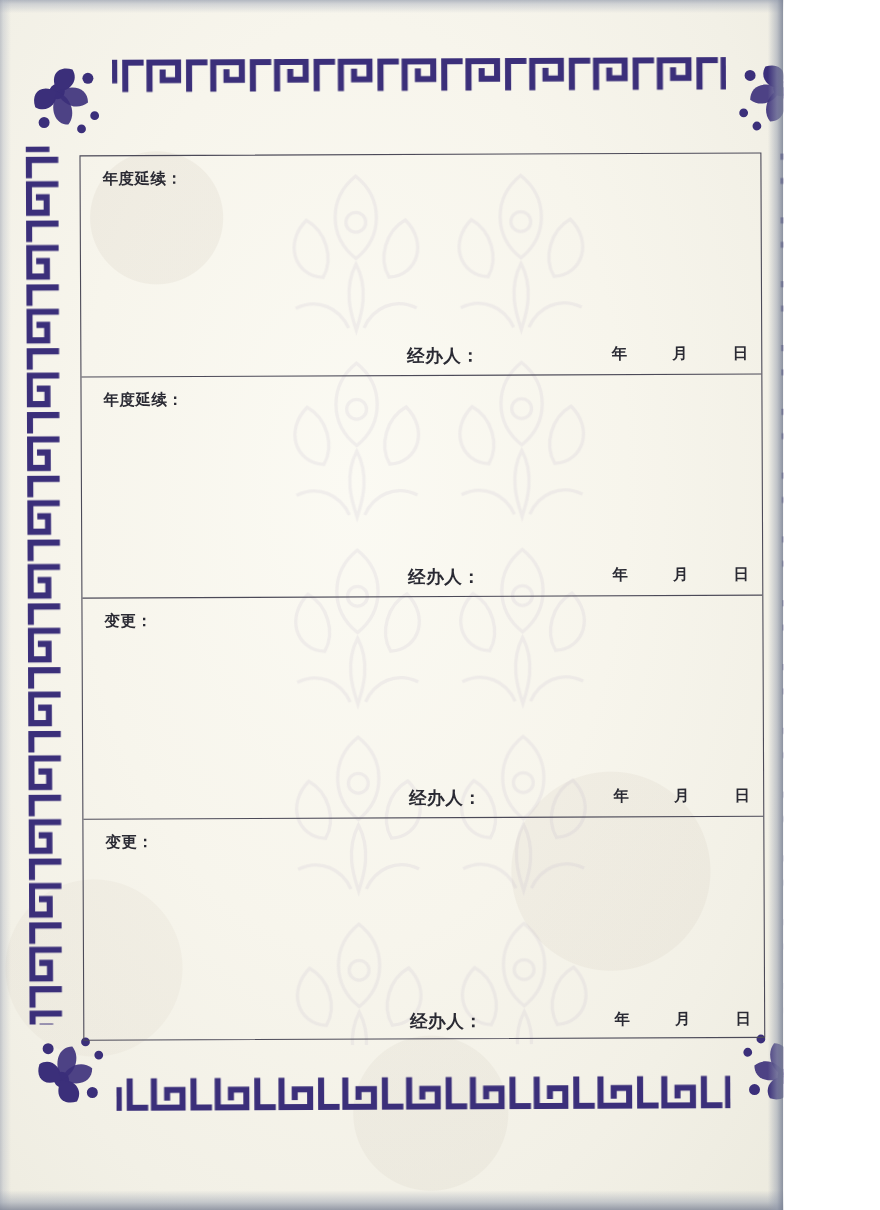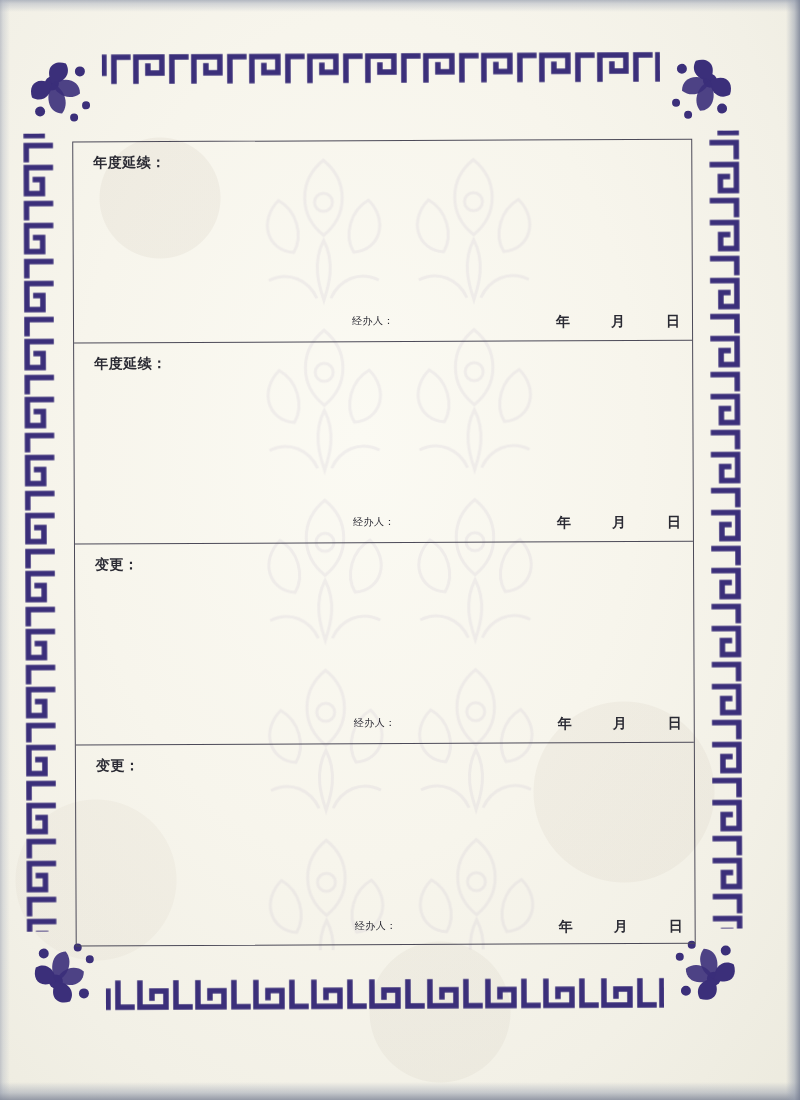--- a/index.html
+++ b/index.html
@@ -10,21 +10,21 @@
   body {
     width: 800px;
     height: 1100px;
     font-family: "DejaVu Sans", "Liberation Sans", sans-serif;
     overflow: hidden;
   }
 
   
   #page {
     position: relative;
-    width: 800px;
+    width: 712px;
     height: 1100px;
     background:
       radial-gradient(ellipse at 45% 40%, #fbfaf3 0%, #f7f5ec 45%, #f2f0e6 75%, #eceade 100%);
     overflow: hidden;
     text-align: right;
   }
   
   #page::after {
     content: "";
     position: absolute;
@@ -108,23 +108,23 @@
     letter-spacing: .5px;
   }
   .row-footer {
     position: absolute;
     left: 0; right: 0;
     bottom: 9px;
     height: 18px;
   }
   .handler-label {
     position: absolute;
-    left: 278px;
-    font-size: 10px;
-    font-weight: 400;
+    left: 296px;
+    font-size: 16px;
+    font-weight: 700;
     color: #2a2a33;
     letter-spacing: .5px;
   }
   .dt-y { position: absolute; left: 482px; font-size: 14px; font-weight: 700; color: #2a2a33; }
   .dt-m { position: absolute; left: 537px; font-size: 14px; font-weight: 700; color: #2a2a33; }
   .dt-d { position: absolute; left: 592px; font-size: 14px; font-weight: 700; color: #2a2a33; }
 
   
   #sheet-skew {
     position: absolute;

